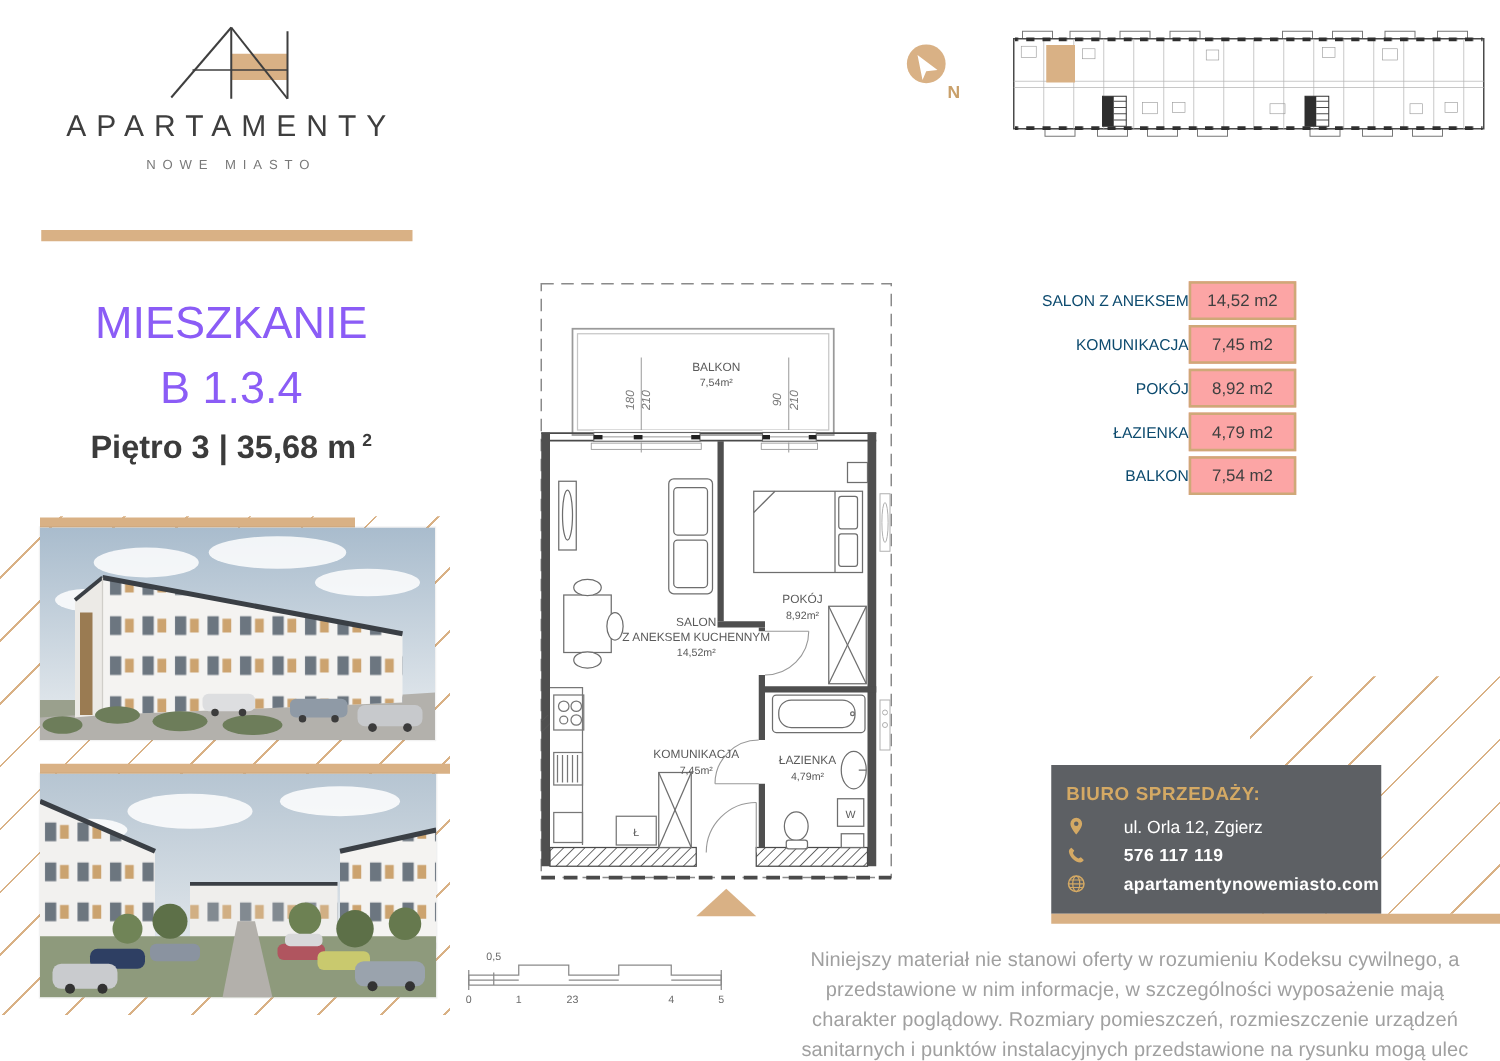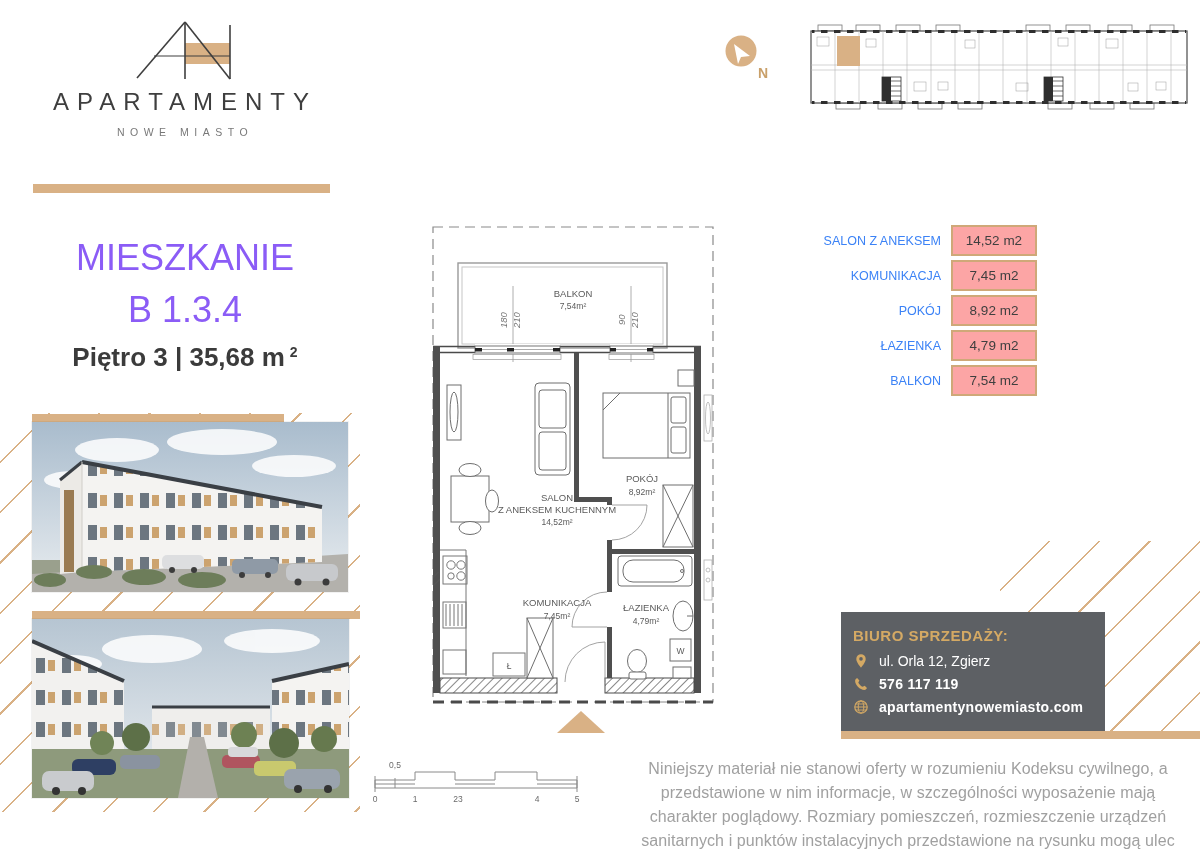--- a/index.html
+++ b/index.html
@@ -20,29 +20,29 @@
   .band-left{left:0;top:413px;width:360px;height:399px;}
   .band-right{left:1000px;top:541px;width:200px;height:190px;}
   
   .photo-bar{height:8px;background:#d9b185;}
   .photo-bar1{left:32px;top:414px;width:252px;}
   .photo-bar2{left:32px;top:611px;width:328px;}
   .photo{box-shadow:0 0 0 1px rgba(0,0,0,.05);}
   
   .atable{left:795px;top:225px;width:242px;}
   .arow{display:flex;align-items:center;margin-bottom:4px;height:31px;}
-  .alabel{flex:1;text-align:right;font-size:12.5px;color:#3b82f6;padding-right:10px;white-space:nowrap;}
+  .alabel{flex:1;text-align:right;font-size:12.5px;color:#0c4a6e;padding-right:0;white-space:nowrap;}
   .abox{width:82px;height:27px;border:2px solid #cfa878;background:#fca5a5;color:#3f3f3f;
         font-size:13.5px;display:flex;align-items:center;justify-content:center;}
   .arow.hl .abox{background:#d9b185;color:#fff;border-color:#cfa878;}
   
   .contact{left:841px;top:612px;width:264px;height:119px;background:#5d6064;box-sizing:border-box;
            padding:15px 0 0 12px;}
   .contact .head{color:#d4a964;font-weight:bold;font-size:15px;letter-spacing:.5px;margin-bottom:9px;}
-  .crow{display:flex;align-items:flex-end;margin-bottom:7px;color:#fff;font-size:14px;}
+  .crow{display:flex;align-items:flex-end;margin-bottom:7px;color:#fff;font-size:14px;gap:20px;}
   .crow .ic{width:16px;height:16px;margin-right:10px;flex:0 0 16px;}
   .crow.b{font-weight:bold;letter-spacing:.3px;}
   .gold-foot{left:841px;top:731px;width:359px;height:8px;background:#d9b185;}
   
   .disclaimer{left:628px;top:757px;width:560px;text-align:center;font-size:16px;line-height:1.5;
               color:#a0a0a0;letter-spacing:.1px;}
   
   .tri{left:557px;top:711px;width:0;height:0;border-left:24px solid transparent;
        border-right:24px solid transparent;border-bottom:22px solid #d9b185;}
   

